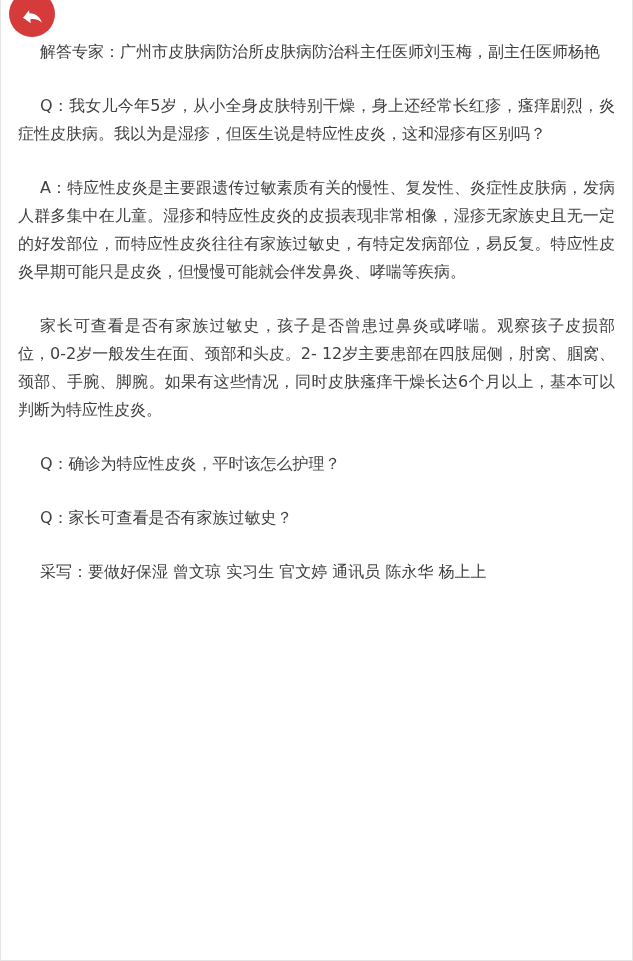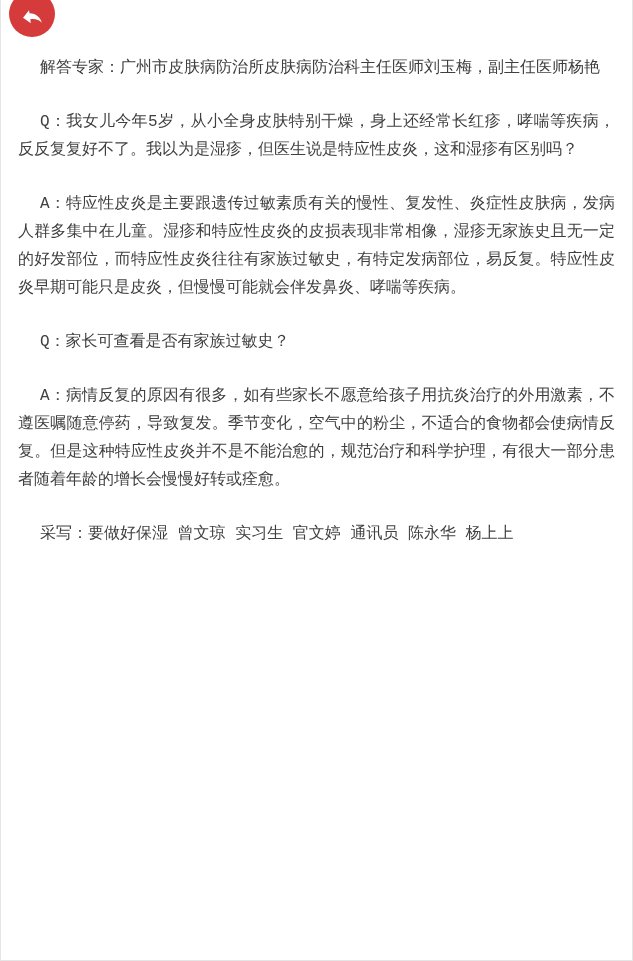--- a/index.html
+++ b/index.html
@@ -39,44 +39,44 @@
     margin-top: 6px;
     transform: rotate(-8deg);
   }
   .article {
     padding: 38px 17px 20px 17px;
     color: #3f3f3f;
     font-size: 16px;
     line-height: 28px;
   }
   .article p {
-    margin: 16px 0 26px 0;
+    margin: 0 0 26px 0;
     text-indent: 22px;
     text-align: justify;
-    font-family: Liberation Mono, monospace;
   }
   .article p.last {
     margin-bottom: 0;
   }
 </style>
 </head>
 <body>
 
 <div class="page">
 
   <div class="back-badge">
     <span style="display:flex;">
       <svg viewBox="0 0 24 24" aria-hidden="true">
         <path d="M10 9V5l-7 6.5 7 6.5v-4.1c5 0 8.5 1.6 11 5.1-1-5-4-10-11-11z" fill="#ffffff"></path>
       </svg>
     </span>
   </div>
 
   <div class="article">
     <p>解答专家：广州市皮肤病防治所皮肤病防治科主任医师刘玉梅，副主任医师杨艳</p>
-    <p>Q：我女儿今年5岁，从小全身皮肤特别干燥，身上还经常长红疹，哮喘等疾病，反反复复好不了。我以为是湿疹，但医生说是特应性皮炎，这和湿疹有区别吗？</p>
+    <p>Q：我女儿今年5岁，从小全身皮肤特别干燥，身上还经常长红疹，瘙痒剧烈，炎症性皮肤病。我以为是湿疹，但医生说是特应性皮炎，这和湿疹有区别吗？</p>
     <p>A：特应性皮炎是主要跟遗传过敏素质有关的慢性、复发性、炎症性皮肤病，发病人群多集中在儿童。湿疹和特应性皮炎的皮损表现非常相像，湿疹无家族史且无一定的好发部位，而特应性皮炎往往有家族过敏史，有特定发病部位，易反复。特应性皮炎早期可能只是皮炎，但慢慢可能就会伴发鼻炎、哮喘等疾病。</p>
+    <p>家长可查看是否有家族过敏史，孩子是否曾患过鼻炎或哮喘。观察孩子皮损部位，0-2岁一般发生在面、颈部和头皮。2- 12岁主要患部在四肢屈侧，肘窝、腘窝、颈部、手腕、脚腕。如果有这些情况，同时皮肤瘙痒干燥长达6个月以上，基本可以判断为特应性皮炎。</p>
+    <p>Q：确诊为特应性皮炎，平时该怎么护理？</p>
     <p>Q：家长可查看是否有家族过敏史？</p>
-    <p>A：病情反复的原因有很多，如有些家长不愿意给孩子用抗炎治疗的外用激素，不遵医嘱随意停药，导致复发。季节变化，空气中的粉尘，不适合的食物都会使病情反复。但是这种特应性皮炎并不是不能治愈的，规范治疗和科学护理，有很大一部分患者随着年龄的增长会慢慢好转或痊愈。</p>
     <p class="last">采写：要做好保湿 曾文琼 实习生 官文婷 通讯员 陈永华 杨上上</p>
   </div>
 
 </div>
 
 </body></html>

